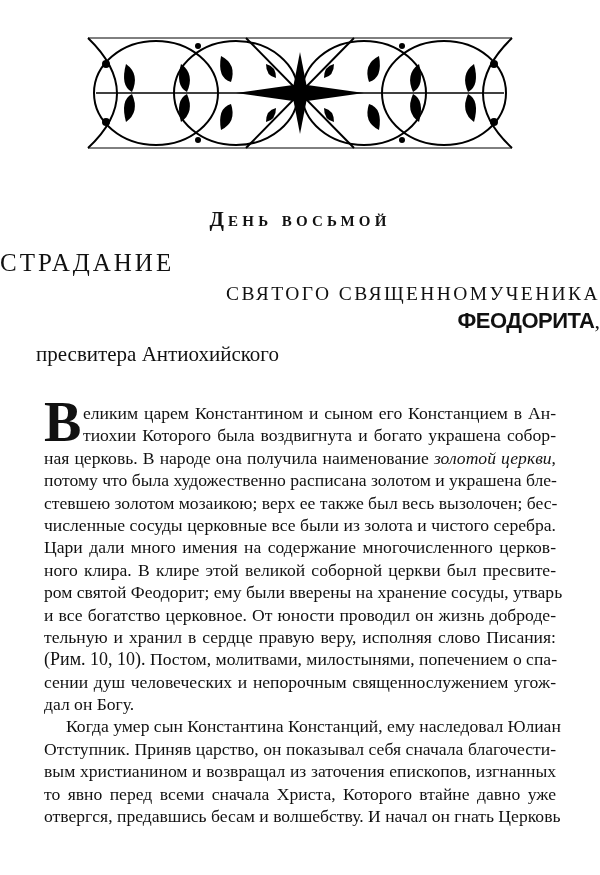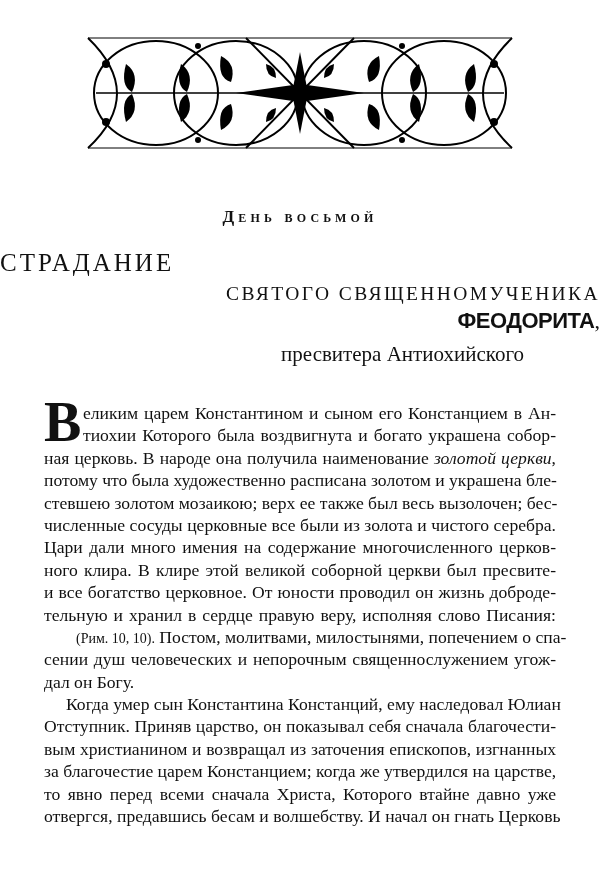--- a/index.html
+++ b/index.html
@@ -6,53 +6,53 @@
     body {
       width: 600px; height: 875px; position: relative; overflow: hidden;
       font-family: "Liberation Serif", "DejaVu Serif", serif; color: #111;
     }
     .ornament {
       position: absolute; left: 86px; top: 34px; width: 428px; height: 118px;
     }
     .ornament svg { width: 100%; height: 100%; display: block; }
     .heading-day {
       position: absolute; left: 0; width: 600px; top: 207px;
-      text-align: center; font-size: 17px; font-weight: bold;
+      text-align: center; font-size: 21px; font-weight: bold;
       letter-spacing: 4.2px; font-variant: small-caps;
     }
     .heading-title {
       position: absolute; left: 0; width: 600px; top: 249px;
       font-size: 25px; letter-spacing: 3px;
     }
     .heading-sub {
       position: absolute; left: 0; width: 600px; top: 283px;
       text-align: right; font-size: 19.5px; letter-spacing: 2.4px;
     }
     .heading-name {
       position: absolute; left: 0; width: 600px; top: 308px;
       text-align: right; font-size: 22px;
     }
     .heading-name b { font-family: "Liberation Sans", sans-serif; font-weight: bold; letter-spacing: -0.5px; }
     .heading-role {
       position: absolute; left: 0; width: 524px; top: 342px;
-      text-align: right; font-size: 21px;
+      text-align: left; font-size: 21px; padding-left: 36px;
     }
     .body-text {
       position: absolute; left: 44px; top: 402px; width: 512px;
       font-size: 17.6px; line-height: 22.4px; text-align: justify;
     }
     .line { display: block; text-align: justify; text-align-last: justify; white-space: nowrap; height: 22.4px; }
     .line.last { text-align-last: left; }
     .line.indent { padding-left: 22px; }
     .line.drop { padding-left: 39px; }
     .dropcap {
       position: absolute; left: 44px; top: 400px;
       font-size: 56px; line-height: 44px; font-weight: bold; height: 44px;
     }
-    .ref { font-size: 14px; margin-left: 32px; }
+    .ref { font-size: 18px; }
     .it { font-style: italic; }
   </style>
 </head>
 <body>
 
 <div class="ornament">
   <svg viewBox="0 0 428 118">
     <g fill="none" stroke="#000" stroke-width="2">
       <path d="M2,4 L426,4 M2,114 L426,114" stroke-width="1"></path>
       <path d="M2,4 Q60,60 2,114 M426,4 Q368,60 426,114"></path>
@@ -105,24 +105,24 @@
 
 <div class="body-text">
   <span class="line drop">еликим царем Константином и сыном его Констанцием в Ан-</span>
   <span class="line drop">тиохии Которого была воздвигнута и богато украшена собор-</span>
   <span class="line"><span>ная церковь. В народе она получила наименование </span><span class="it">золотой церкви</span><span>,</span></span>
   <span class="line">потому что была художественно расписана золотом и украшена бле-</span>
   <span class="line">стевшею золотом мозаикою; верх ее также был весь вызолочен; бес-</span>
   <span class="line">численные сосуды церковные все были из золота и чистого серебра.</span>
   <span class="line">Цари дали много имения на содержание многочисленного церков-</span>
   <span class="line">ного клира. В клире этой великой соборной церкви был пресвите-</span>
+  <span class="line">ром святой Феодорит; ему были вверены на хранение сосуды, утварь</span>
   <span class="line">и все богатство церковное. От юности проводил он жизнь доброде-</span>
   <span class="line">тельную и хранил в сердце правую веру, исполняя слово Писания:</span>
   <span class="line"><span class="ref">(Рим. 10, 10).</span><span> Постом, молитвами, милостынями, попечением о спа-</span></span>
   <span class="line">сении душ человеческих и непорочным священнослужением угож-</span>
   <span class="line last">дал он Богу.</span>
   <span class="line indent">Когда умер сын Константина Констанций, ему наследовал Юлиан</span>
   <span class="line">Отступник. Приняв царство, он показывал себя сначала благочести-</span>
   <span class="line">вым христианином и возвращал из заточения епископов, изгнанных</span>
-  <span class="line">за благочестие царем Констанцием; когда же утвердился на царстве,</span>
   <span class="line">то явно перед всеми сначала Христа, Которого втайне давно уже</span>
   <span class="line">отвергся, предавшись бесам и волшебству. И начал он гнать Церковь</span>
 </div>
 
 </body></html>

